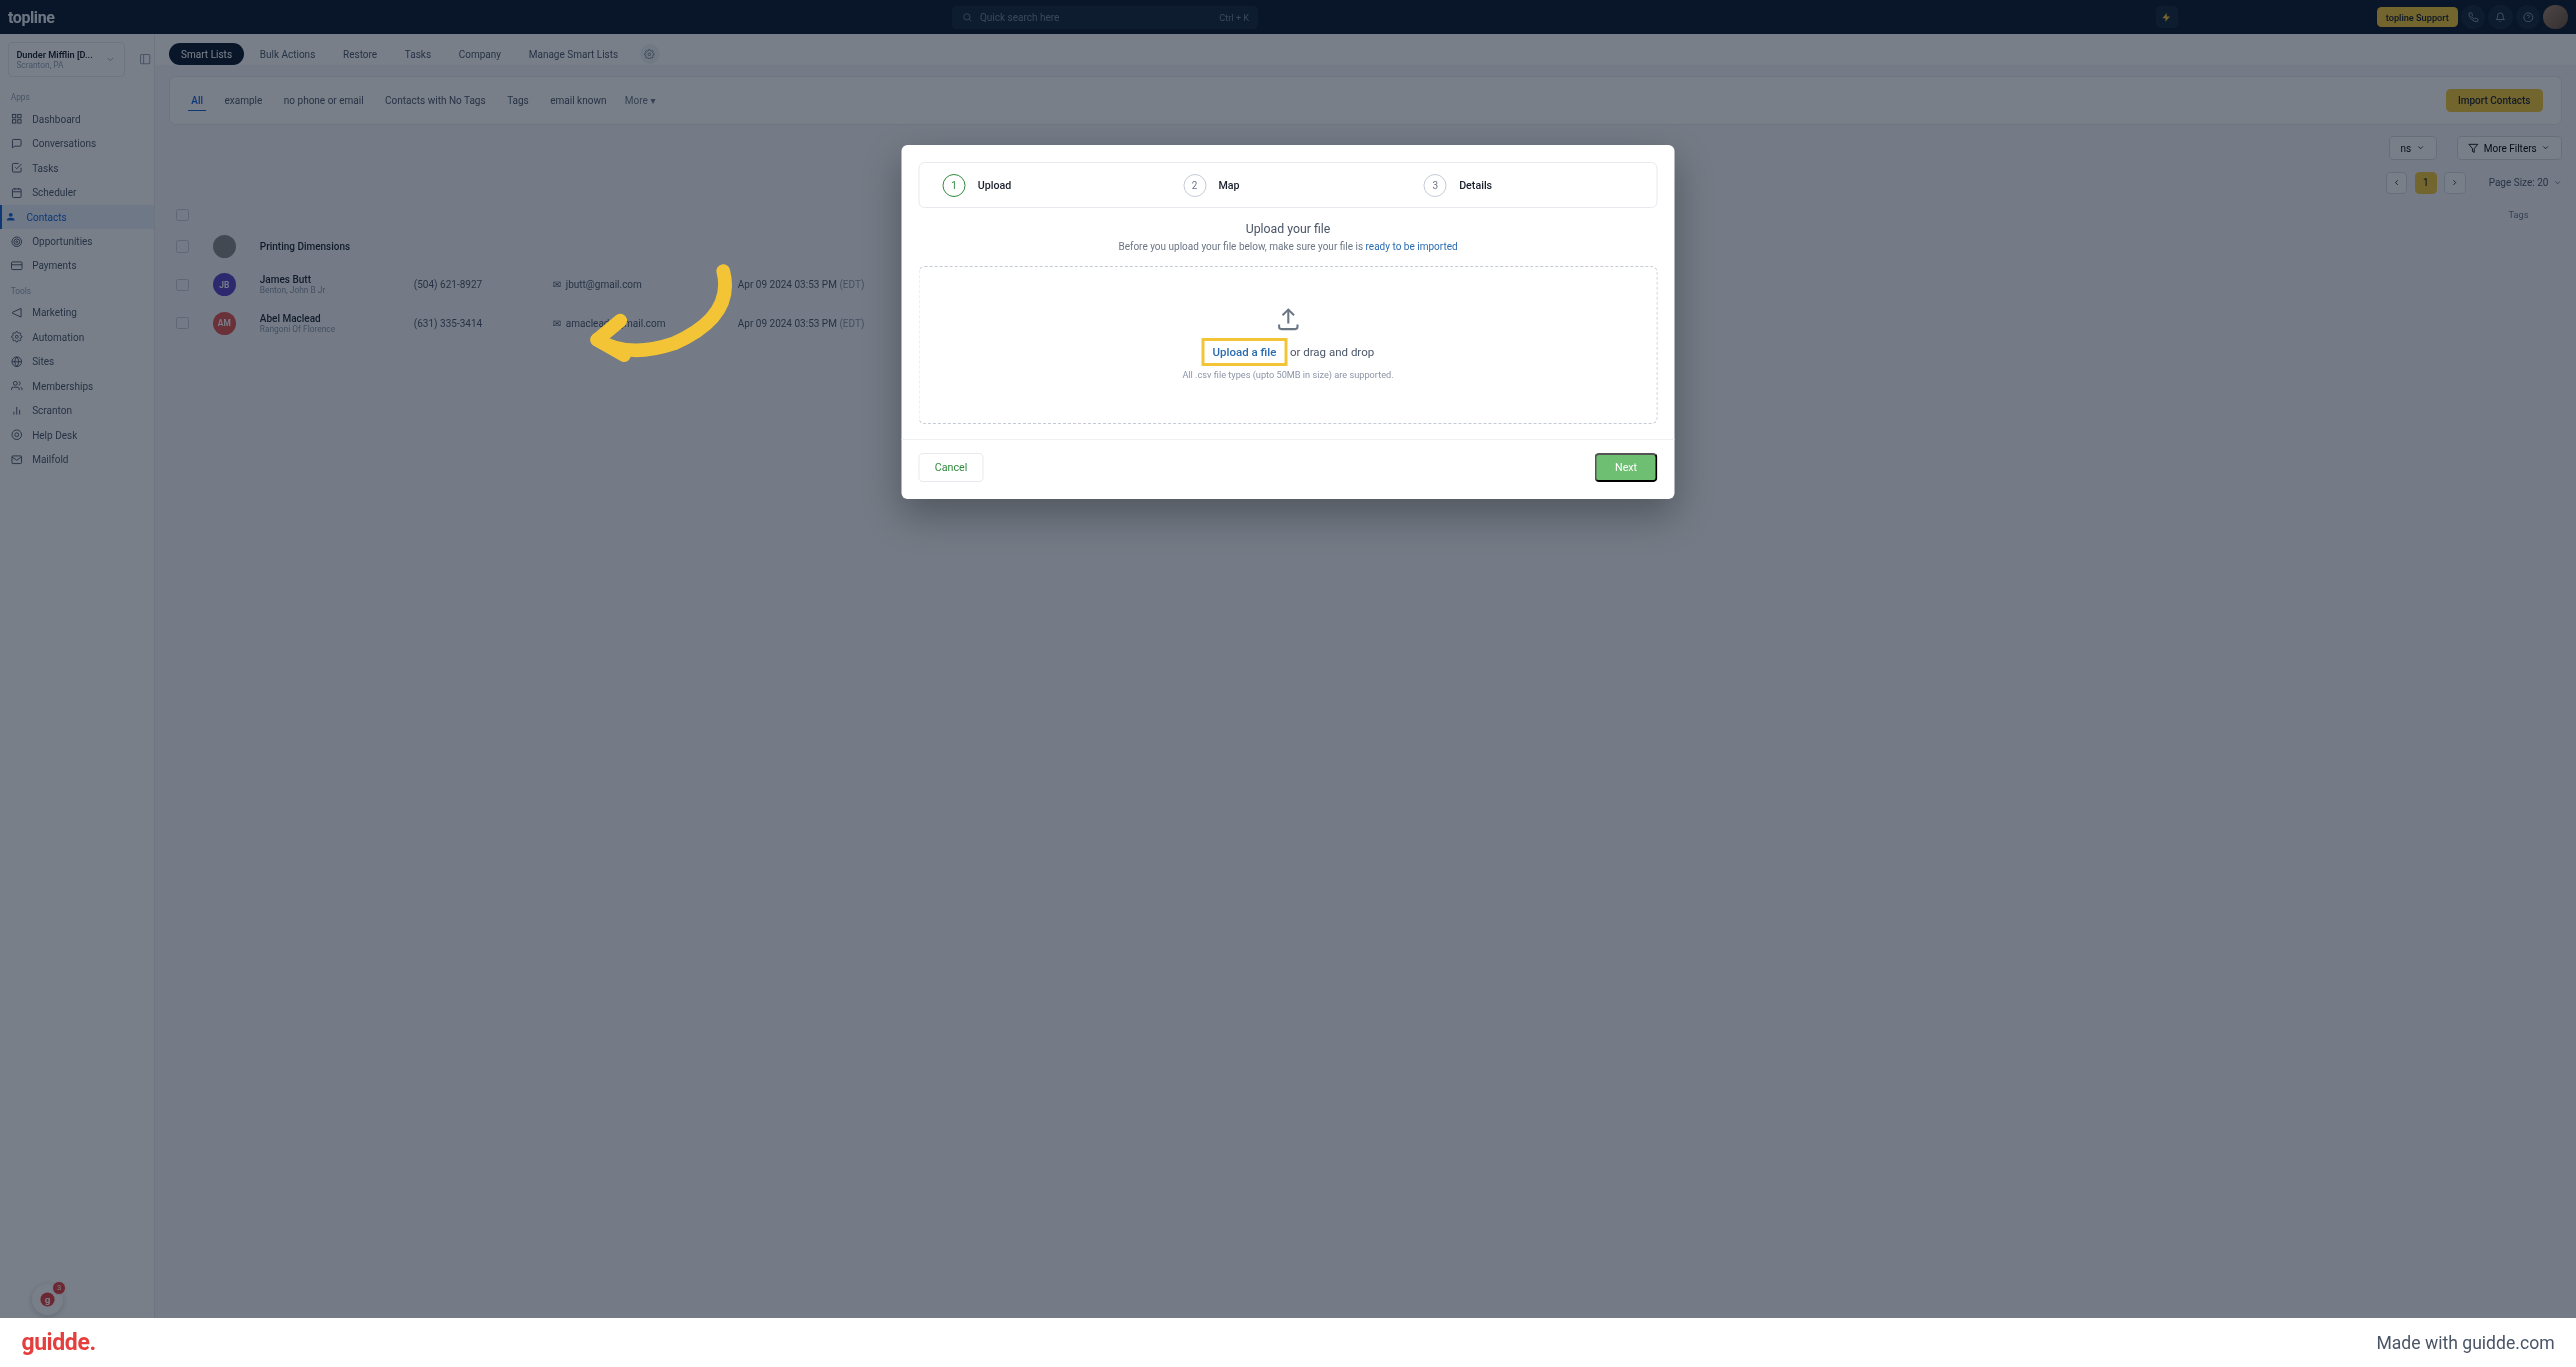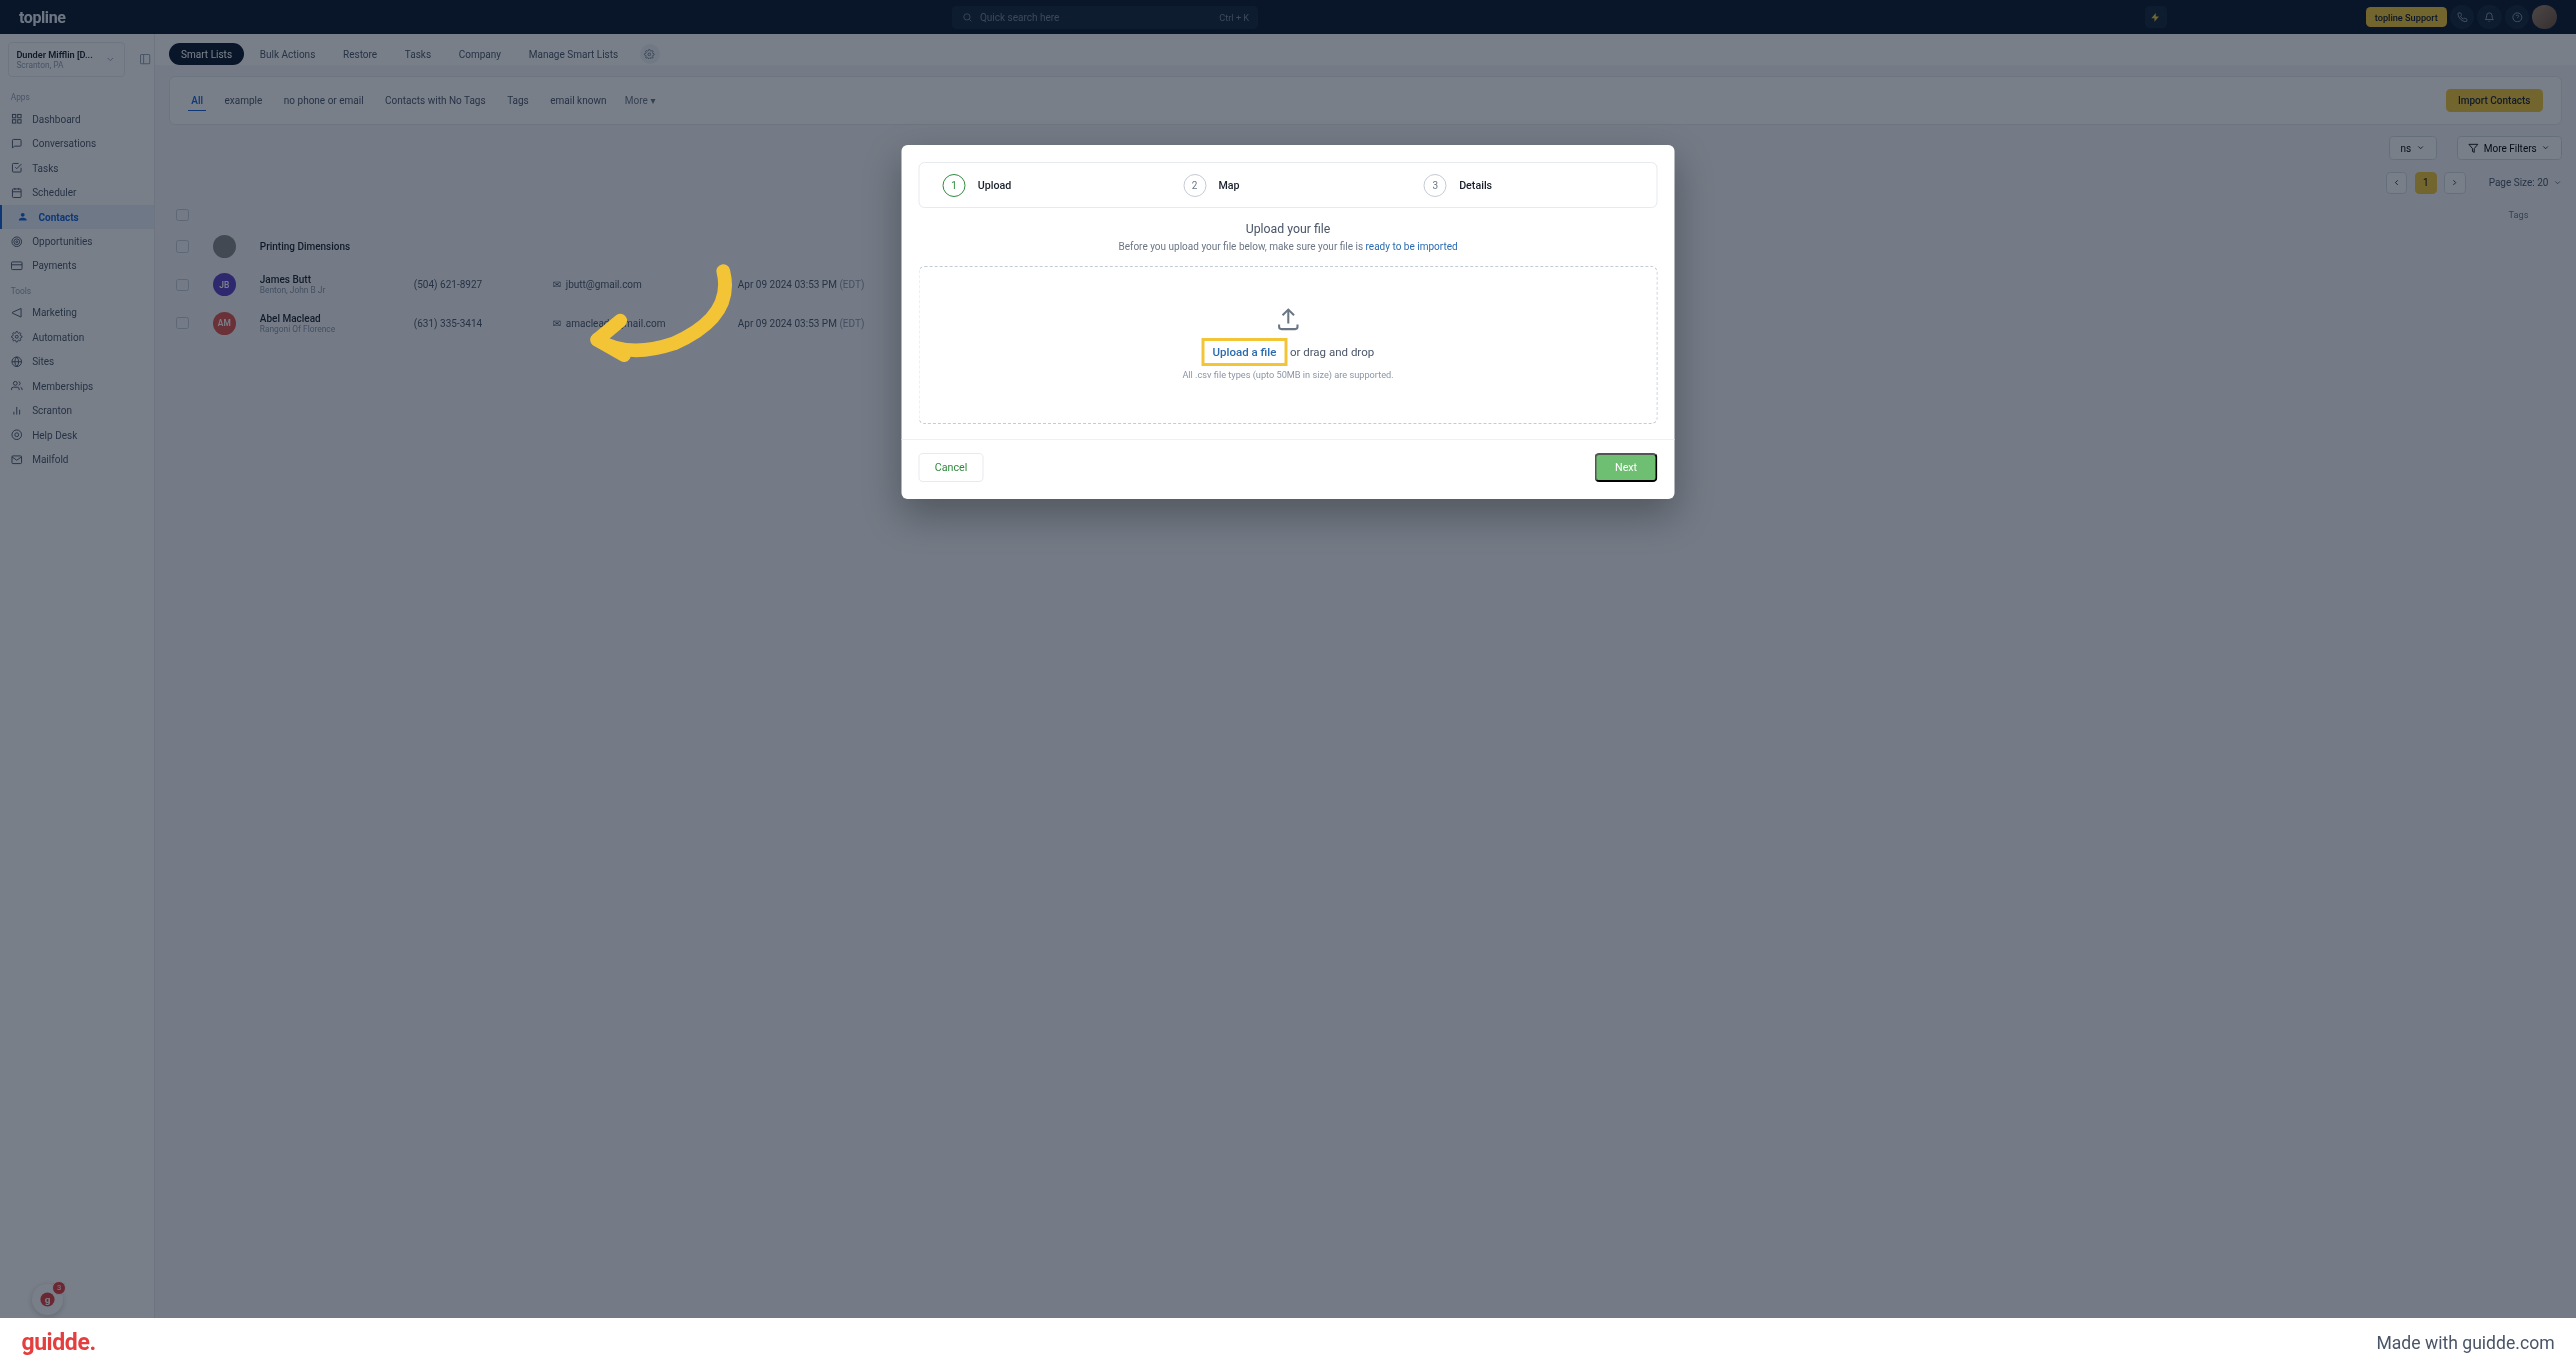--- a/index.html
+++ b/index.html
@@ -5,21 +5,21 @@
 * { margin: 0; padding: 0; box-sizing: border-box; font-family: -apple-system, BlinkMacSystemFont, "Segoe UI", Roboto, sans-serif; }
 html, body { width: 100%; height: 100%; overflow: hidden; }
 body { background: #0a1628; position: relative; }
 
 
 .header {
   height: 34px;
   background: #0a1628;
   display: flex;
   align-items: center;
-  padding: 0 19px;
+  padding: 0 8px;
   color: #cfd6e1;
 }
 .logo { color: #e5e9f0; font-weight: 700; font-size: 16px; letter-spacing: -0.4px; }
 .search-bar {
   margin-left: auto;
   margin-right: auto;
   background: #16243b;
   border-radius: 4.6px;
   height: 23px;
   width: 306px;
@@ -64,21 +64,21 @@
 .panel-toggle { width: 18.4px; height: 18.4px; color: #94a1b5; display:flex; align-items:center; justify-content:center; margin-left:3.1px;}
 .section-title { font-size: 8.4px; color: #94a1b5; padding: 7.7px 10.7px 4.6px; }
 .nav-item {
   display: flex;
   align-items: center;
   gap: 9.2px;
   padding: 6.1px 10.7px;
   color: #4a5568;
   cursor: pointer;
 }
-.nav-item.active { background: #e8f0fb; color: #1461d6; border-left: 2.3px solid #1461d6; padding-left: 15px; font-weight: bold;}
+.nav-item.active { background: #e8f0fb; color: #1461d6; border-left: 2.3px solid #1461d6; padding-left: 3px;}
 .nav-icon { width: 12.3px; height: 12.3px; flex-shrink: 0; display: inline-flex; align-items: center; justify-content: center; }
 .guidde-bubble {
   position: absolute;
   left: 32px;
   bottom: 52px;
   width: 31px; height: 31px;
   border-radius: 50%;
   background: #fff;
   box-shadow: 0 1.5px 6.1px rgba(0,0,0,0.2);
   display: flex; align-items: center; justify-content: center;

